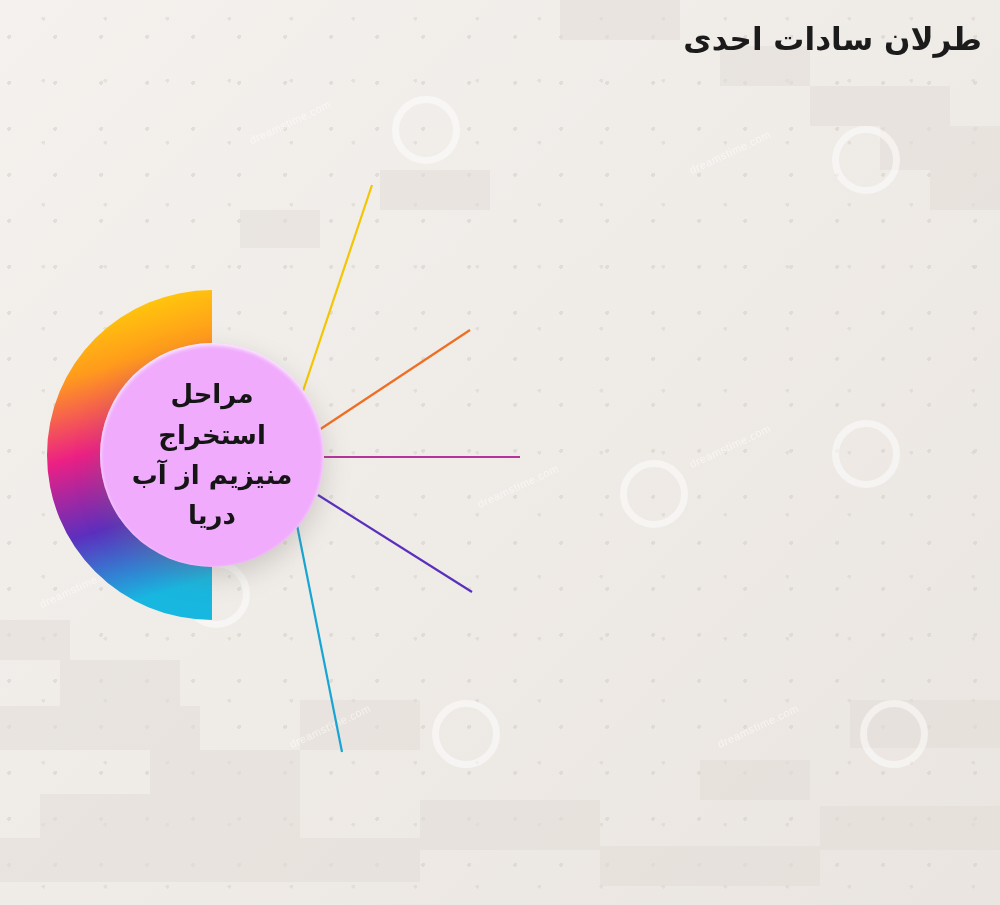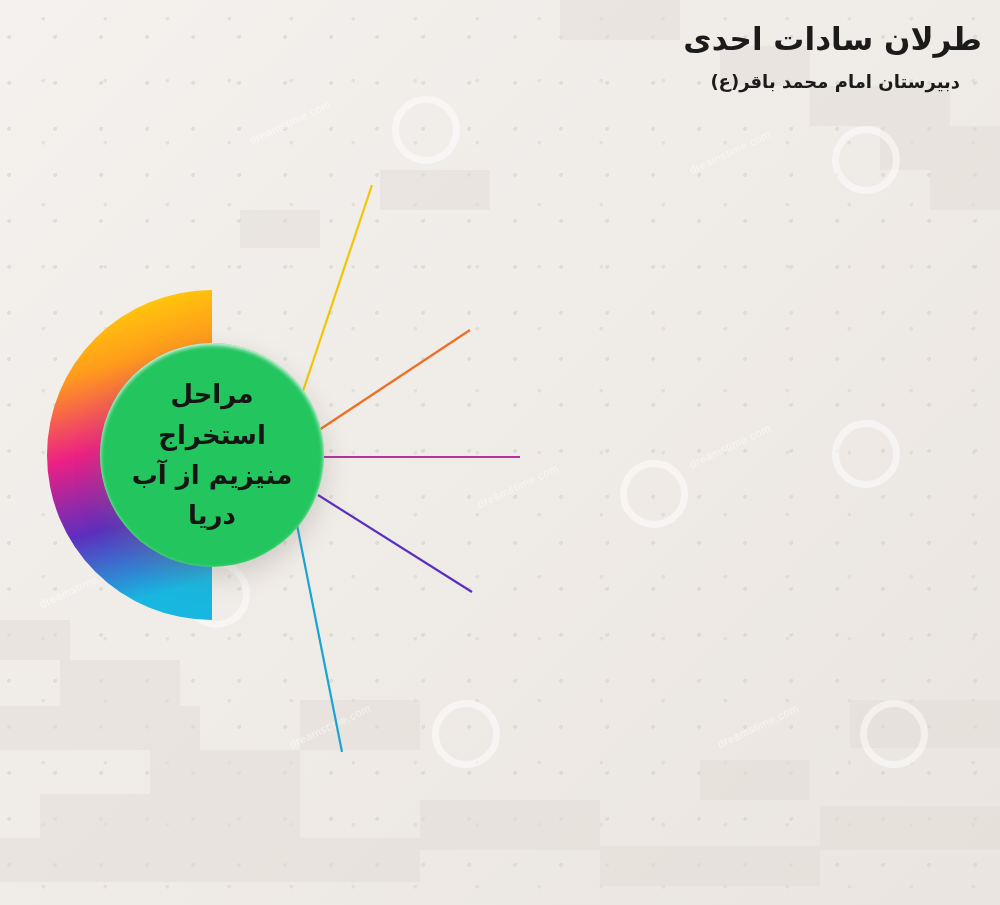--- a/index.html
+++ b/index.html
@@ -87,21 +87,21 @@
   }
 
   
   #hub {
     position: absolute;
     left: 100px;
     top: 343px;
     width: 224px;
     height: 224px;
     border-radius: 50%;
-    background: #22c55e;
+    background: #f0abfc;
     box-shadow: 0 10px 26px rgba(120,110,105,.28), inset 0 2px 4px rgba(255,255,255,.9);
     z-index: 5;
     display: flex;
     align-items: center;
     justify-content: center;
     text-align: center;
   }
   #hub .hub-text {
     font-size: 26px;
     font-weight: 700;
@@ -184,21 +184,20 @@
 
   <line x1="300" y1="400" x2="372" y2="185" stroke="#f3c600" stroke-width="2.2"></line>
   <line x1="316" y1="432" x2="470" y2="330" stroke="#ef6f22" stroke-width="2.2"></line>
   <line x1="324" y1="457" x2="520" y2="457" stroke="#b5339b" stroke-width="2.2"></line>
   <line x1="318" y1="495" x2="472" y2="592" stroke="#5a2fbd" stroke-width="2.2"></line>
   <line x1="296" y1="520" x2="342" y2="752" stroke="#18a5d4" stroke-width="2.2"></line>
 </svg>
 
 <div id="header">
   <div class="line1">طرلان سادات احدی</div>
-  <div class="line2">دبیرستان امام محمد باقر(ع)</div>
 </div>
 
 <div id="hub">
   <div class="hub-text">مراحل استخراج منیزیم از آب دریا</div>
 </div>
 
 <div class="step">
   
   
 </div>

